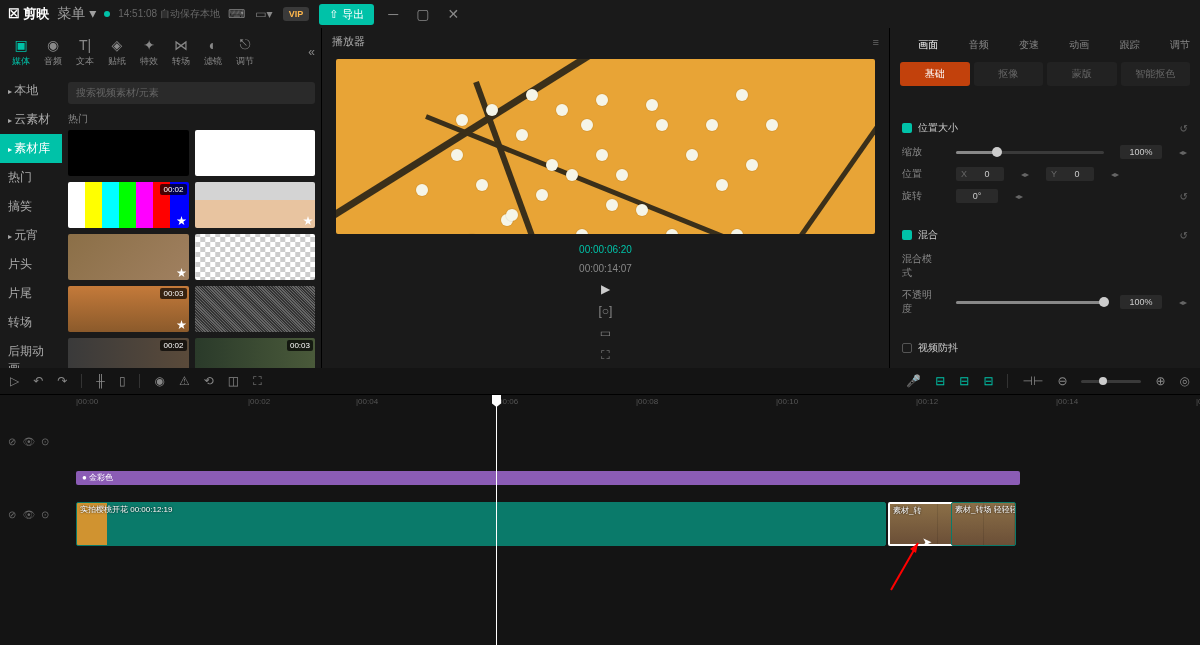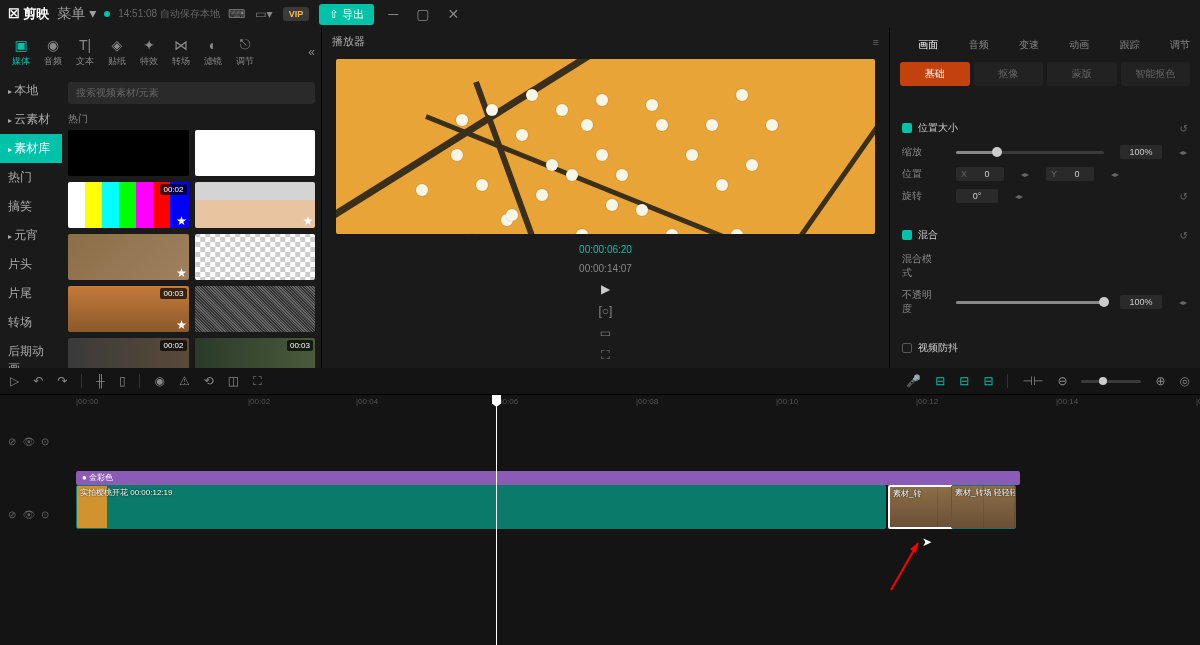--- a/index.html
+++ b/index.html
@@ -109,21 +109,21 @@
 .track-label-row { height: 28px; display: flex; align-items: center; padding: 0 8px; gap: 6px; color: #666; font-size: 9px; }
 .track-label-row.spacer-row { flex:1; }
 .track-label-row.main-label { height: 50px; color: #888; }
 
 .tracks { flex: 1; position: relative; overflow: hidden; }
 .ruler { height: 16px; position: relative; color: #555; font-size: 8px; }
 .ruler .tick { position: absolute; top: 2px; }
 .playhead { position: absolute; left: 420px; top: 0; bottom: 0; width: 1px; background: #fff; z-index: 10; }
 .playhead::before { content: ""; position: absolute; top: 0; left: -4px; width: 9px; height: 12px; background: #fff; clip-path: polygon(0 0, 100% 0, 100% 70%, 50% 100%, 0 70%); }
 
-.track-row { position: relative; margin: 0 0; padding-left: 16px; }
+.track-row { position: relative; margin: 17px 0; padding-left: 16px; }
 .track-row.filter { height: 14px; margin-top: 60px;}
 .clip-filter { position: absolute; left: 0; right: 180px; height: 14px; background: #8b5cb5; border-radius: 2px; color: #fff; font-size: 8px; padding: 1px 6px; }
 .track-row.video { height: 44px; }
 .clip-video { position: absolute; left: 0; height: 44px; background: #0a7a6a; border: 1px solid #0a7a6a; border-radius: 2px; overflow: hidden; }
 .clip-video.main { width: 810px; }
 .clip-video.secondary { left: 812px; width: 100px; border: 2px solid #fff; }
 .clip-video.tertiary { left: 875px; width: 65px; }
 .clip-label { position: absolute; top: 1px; left: 3px; font-size: 8px; color: #fff; z-index: 2; text-shadow: 0 0 2px #000; white-space: nowrap;}
 .clip-frames { display: flex; height: 100%; }
 .clip-frame { flex: 1; background: #e8a436; border-right: 1px solid rgba(0,0,0,0.1); position: relative; }

